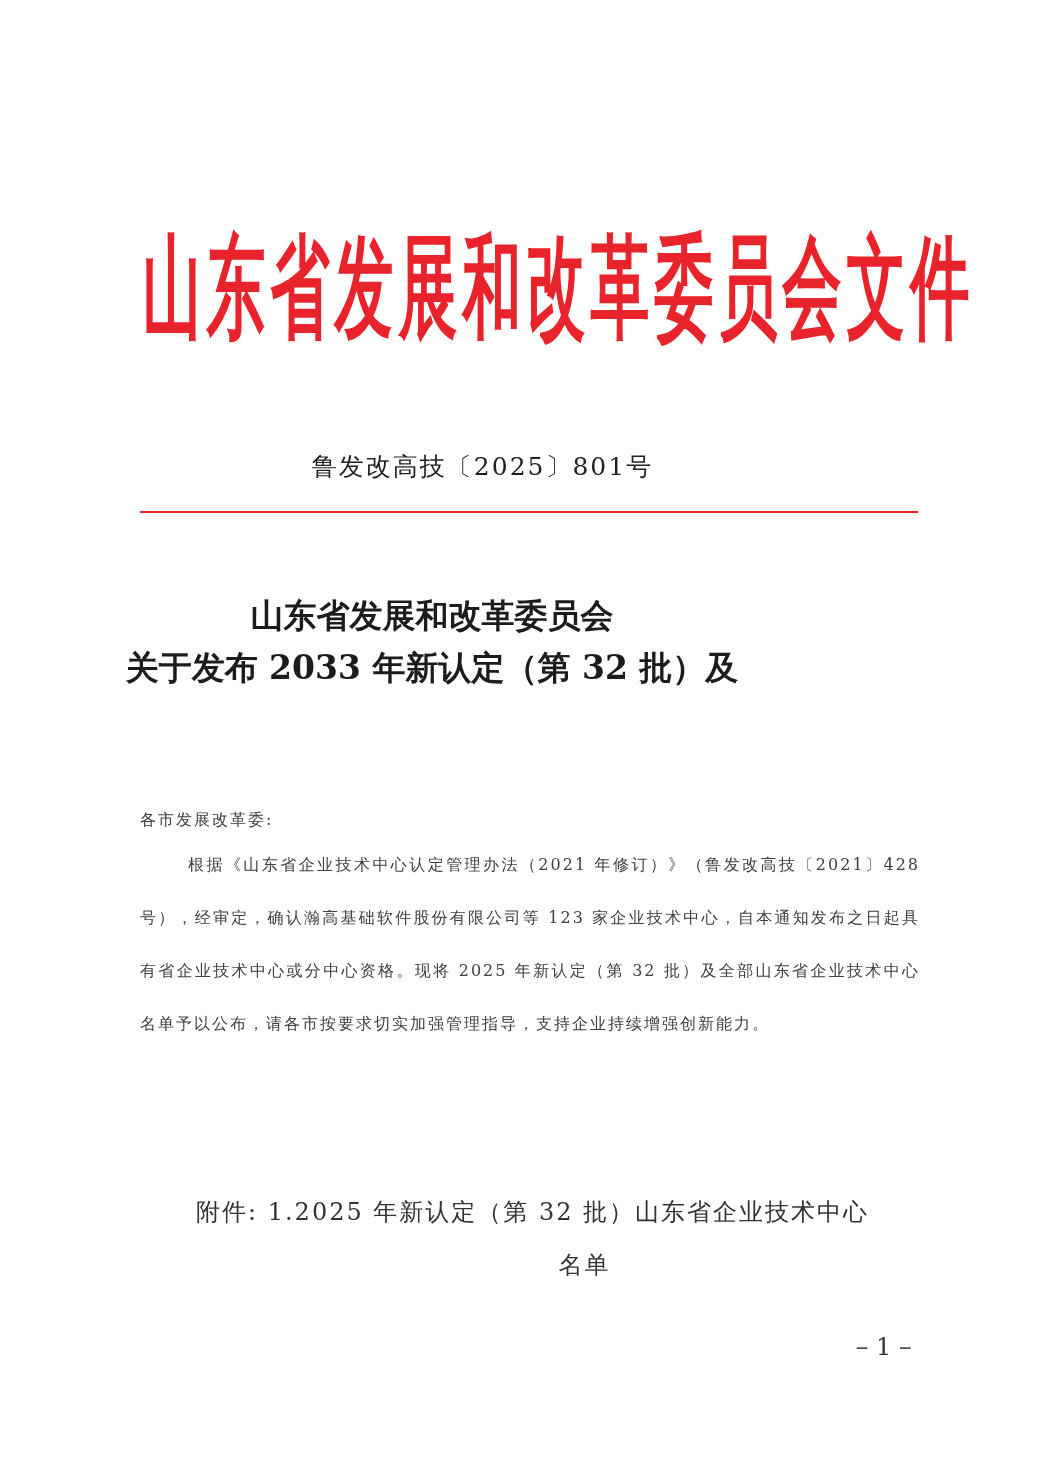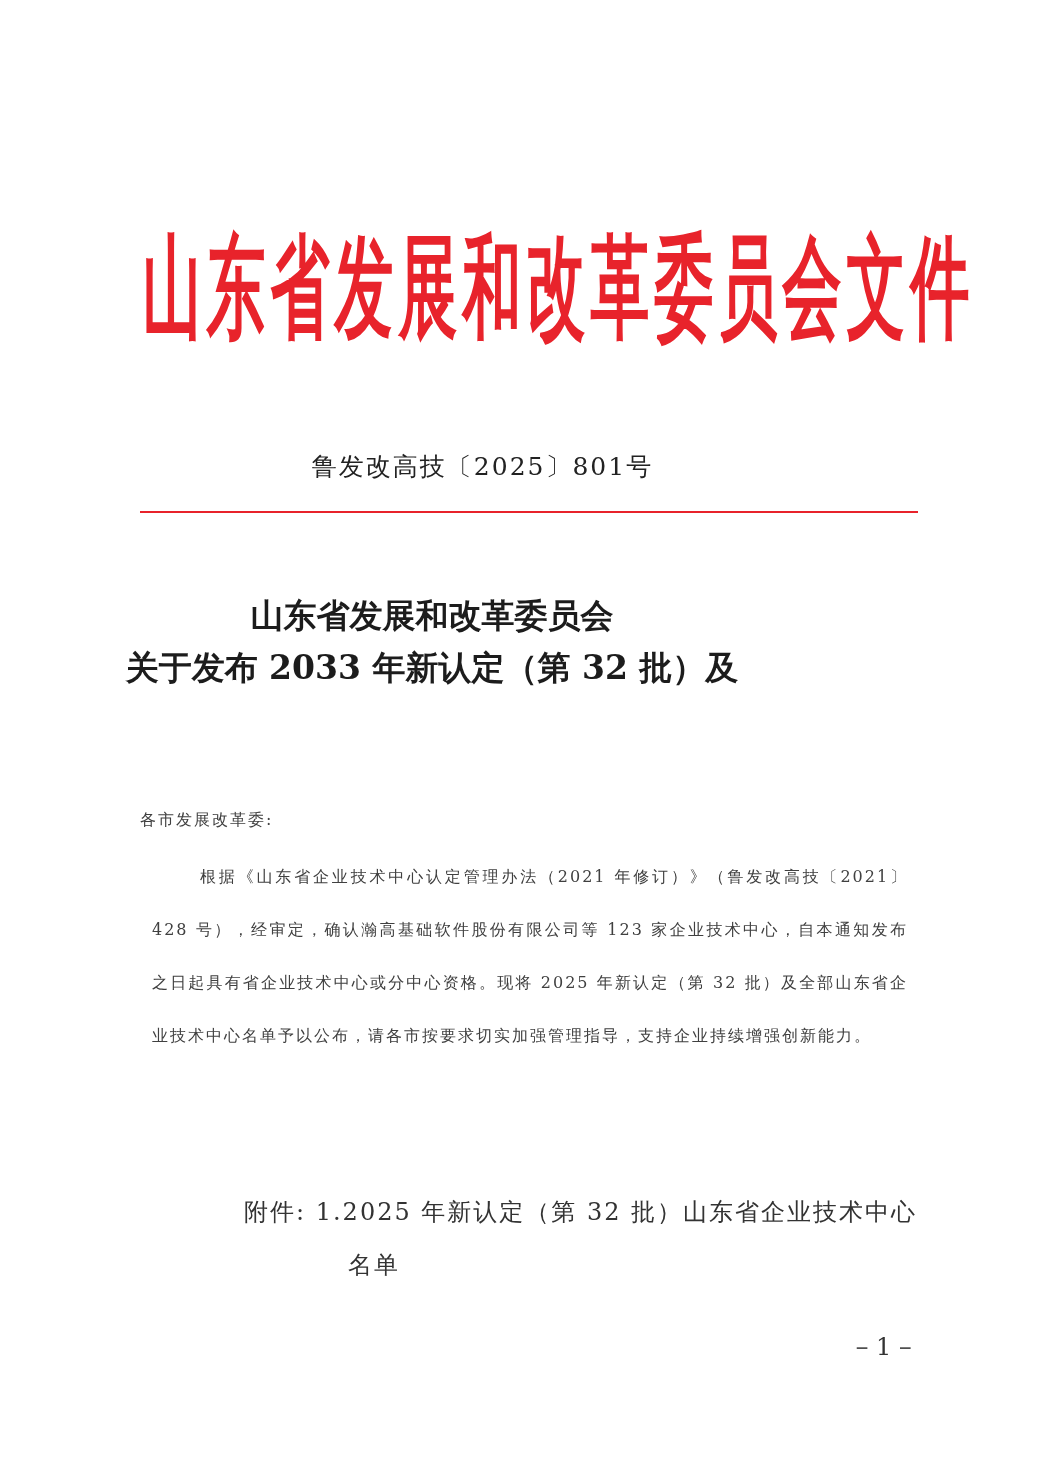--- a/index.html
+++ b/index.html
@@ -13,24 +13,24 @@
   .doc-number { position: absolute; left: 0; width: 965px; top: 450px; text-align: center;
                 font-size: 25px; letter-spacing: 2px; color: #222; }
   .red-rule { position: absolute; left: 140px; top: 511px; width: 778px; height: 2px; background: #e8232b; }
   .title { position: absolute; left: 0; width: 864px; top: 590px; text-align: center;
            font-family: "DejaVu Serif", serif; font-weight: bold; font-size: 33px; line-height: 52px; color: #1c1c1c; }
   .title div { white-space: nowrap; }
   .body-text { position: absolute; left: 140px; width: 780px; font-size: 16px; line-height: 53px;
                color: #404040; letter-spacing: 2px; }
   .salutation { top: 793px; }
   .para { top: 838px; }
-  .para p { margin: 12px; text-indent: 48px; text-align: justify; text-align-last: left; }
+  .para p { margin: 0; text-indent: 48px; text-align: justify; text-align-last: left; }
   .attachment { position: absolute; left: 196px; top: 1186px; font-size: 24px; line-height: 53px;
-                color: #333; letter-spacing: 2px; margin-left: 48px; }
-  .attachment .cont { padding-left: 104px; }
+                color: #333; letter-spacing: 2px; }
+  .attachment .cont { padding-left: 104px; text-align: center; }
   .page-number { position: absolute; left: 850px; top: 1331px; font-size: 24px; color: #333; letter-spacing: 2px; }
 </style>
 </head>
 <body>
 
 <div class="masthead">
   <span>山</span>
   <span>东</span>
   <span>省</span>
   <span>发</span>

